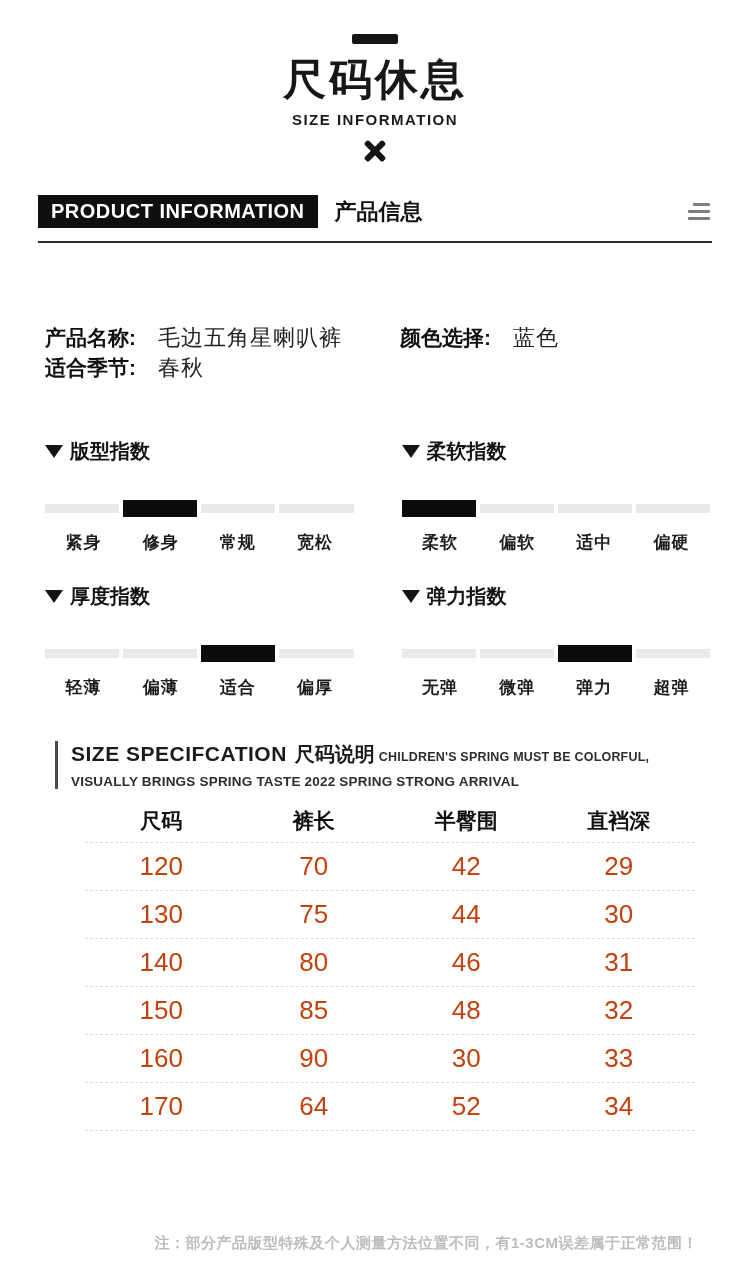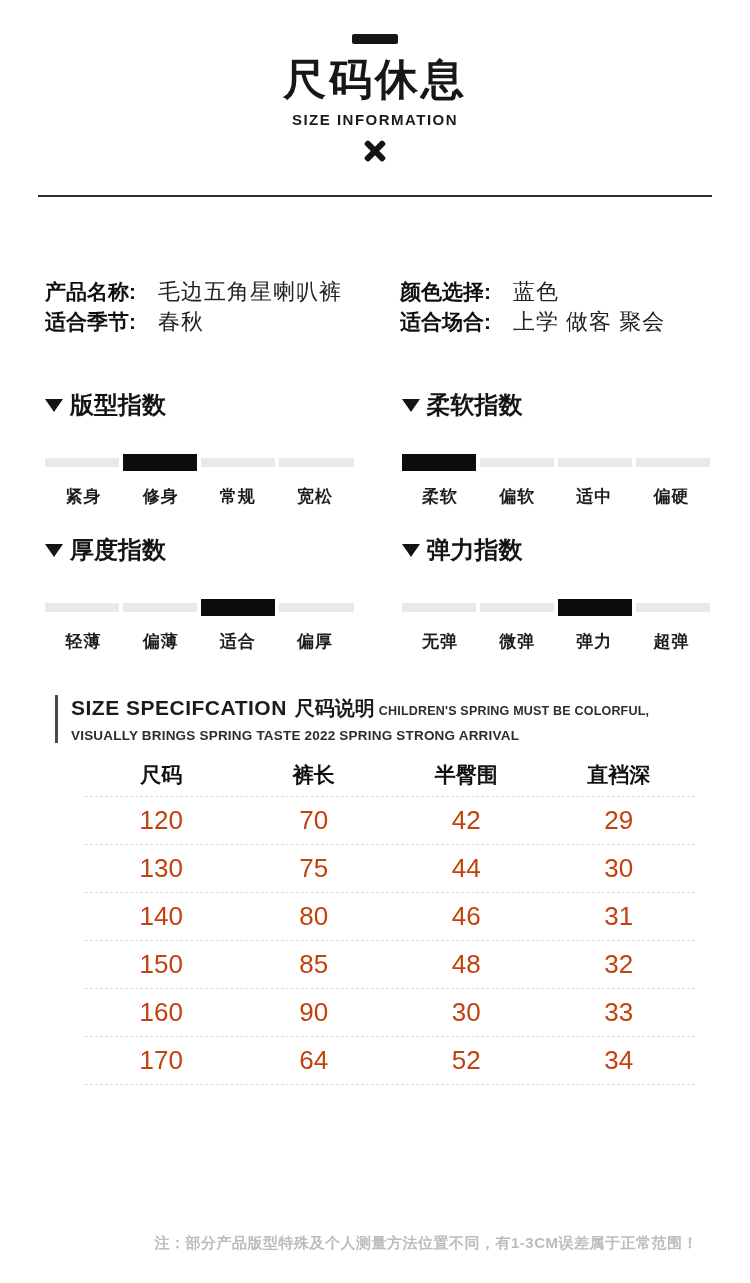--- a/index.html
+++ b/index.html
@@ -36,21 +36,21 @@
 
   
   .product-grid { margin:80px 40px 0 45px; display:grid; grid-template-columns:355px 1fr; }
   .field { display:flex; align-items:baseline; }
   .field-label { font-size:21px; font-weight:800; color:#101010; white-space:nowrap; }
   .field-value { font-size:22px; font-weight:400; color:#232323; margin-left:22px; letter-spacing:1px; white-space:nowrap; }
 
   
   .indices-grid { margin:54px 40px 0 45px; display:grid; grid-template-columns:1fr 1fr;
                   column-gap:48px; row-gap:28px; }
-  .index-title { display:flex; align-items:center; font-size:24px; font-weight:700; color:#141414; line-height:28px; }
+  .index-title { display:flex; align-items:center; font-size:20px; font-weight:700; color:#141414; line-height:28px; }
   .tri-down { width:0; height:0; border-left:9px solid transparent; border-right:9px solid transparent;
               border-top:13px solid #141414; margin-right:7px; }
   .index-bar { display:flex; align-items:center; gap:4px; margin-top:34px; height:18px; }
   .seg { flex:1; height:9px; background:#e9e9e9; }
   .seg.active { height:17px; background:#0c0c0c; }
   .index-labels { display:flex; margin-top:14px; }
   .index-labels span { flex:1; text-align:center; font-size:17px; font-weight:600; color:#1d1d1d; letter-spacing:1px; }
 
   
   .size-spec { margin:42px 40px 0 55px; border-left:3px solid #4a4a4a; padding-left:13px; }
@@ -79,39 +79,45 @@
   <div class="logo-dash"></div>
   <div class="logo-title">尺码休息</div>
   <div class="logo-sub">SIZE INFORMATION</div>
   <div class="logo-close">
       <i></i>
       <i></i>
     </div>
 </div>
 
 <div class="section-header">
+  <div class="sh-row">
+    <div class="sh-badge">PRODUCT INFORMATION</div>
+    <div class="sh-title">产品信息</div>
+    <div class="sh-spacer"></div>
+    <div class="hamburger">
+        <i></i>
+        <i></i>
+        <i></i>
+      </div>
+  </div>
   <div class="sh-divider"></div>
 </div>
 
 <div class="product-grid">
   <div class="field">
     <span class="field-label">产品名称:</span>
     <span class="field-value">毛边五角星喇叭裤</span>
   </div>
   <div class="field">
     <span class="field-label">颜色选择:</span>
     <span class="field-value">蓝色</span>
   </div>
   <div class="field">
     <span class="field-label">适合季节:</span>
     <span class="field-value">春秋</span>
-  </div>
-  <div class="field">
-    <span class="field-label">适合场合:</span>
-    <span class="field-value">上学 做客 聚会</span>
   </div>
 </div>
 
 <div class="indices-grid">
 
   <div class="index-section">
     <div class="index-title">
       <span class="tri-down"></span>
       <span>版型指数</span>
     </div>

